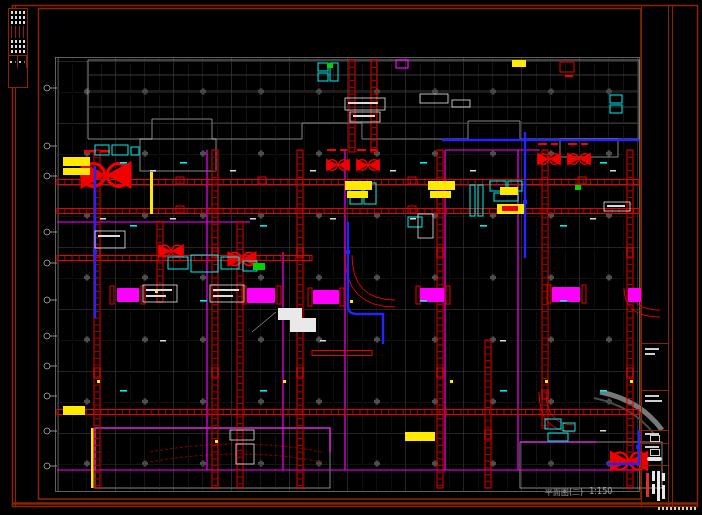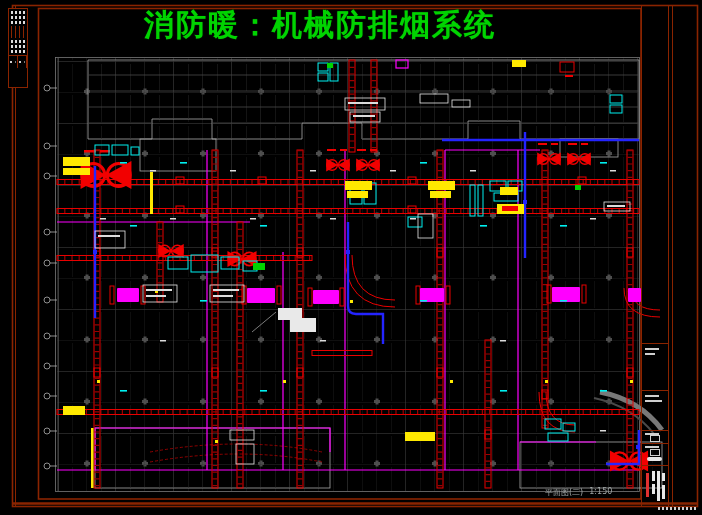--- a/index.html
+++ b/index.html
@@ -435,21 +435,20 @@
     </g>
   </g>
 
   <g>
     <rect x="253" y="263" width="12" height="7" class="grn"></rect>
     <rect x="327" y="63" width="6" height="5" class="grn"></rect>
     <rect x="575" y="185" width="6" height="5" class="grn"></rect>
   </g>
 </svg>
 
-<div class="title">消防暖：机械防排烟系统</div>
 
 <div class="caption">
   <span>平面图(二)</span>
   <span>1:150</span>
 </div>
 
 <div class="revstrip">
   <div class="revrow"></div>
   <div class="revrow"></div>
   <div class="revrow"></div>

